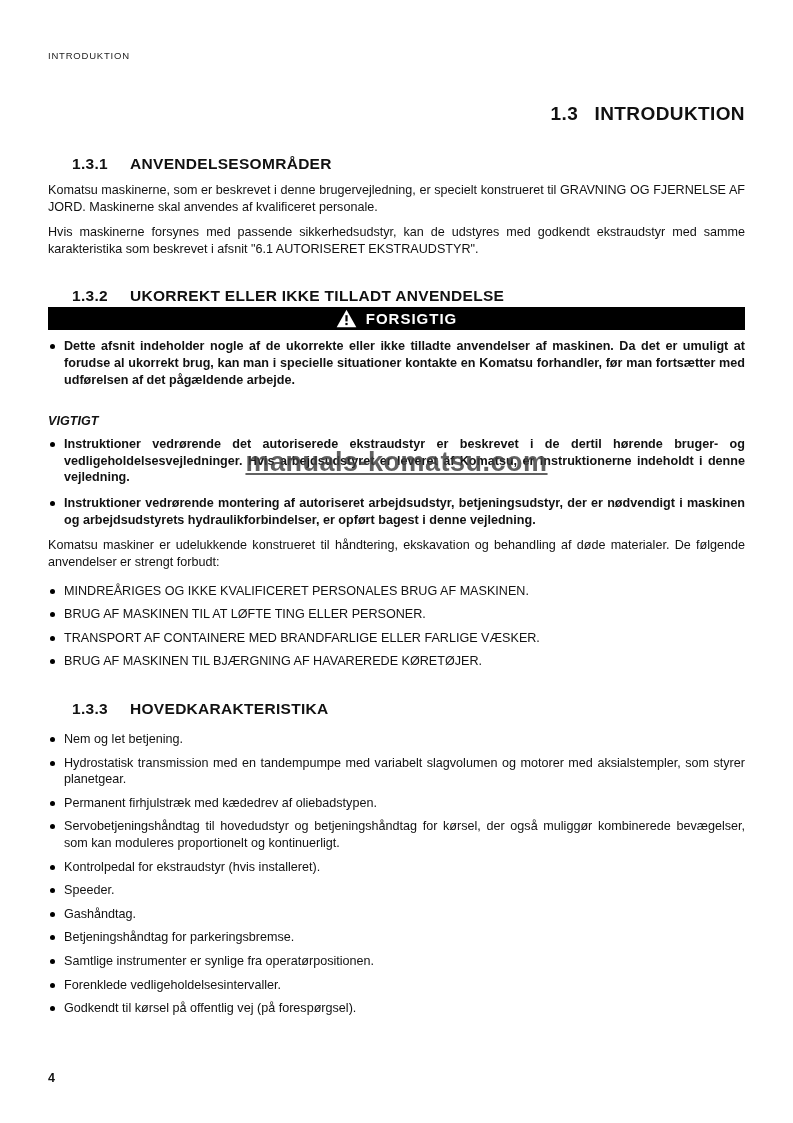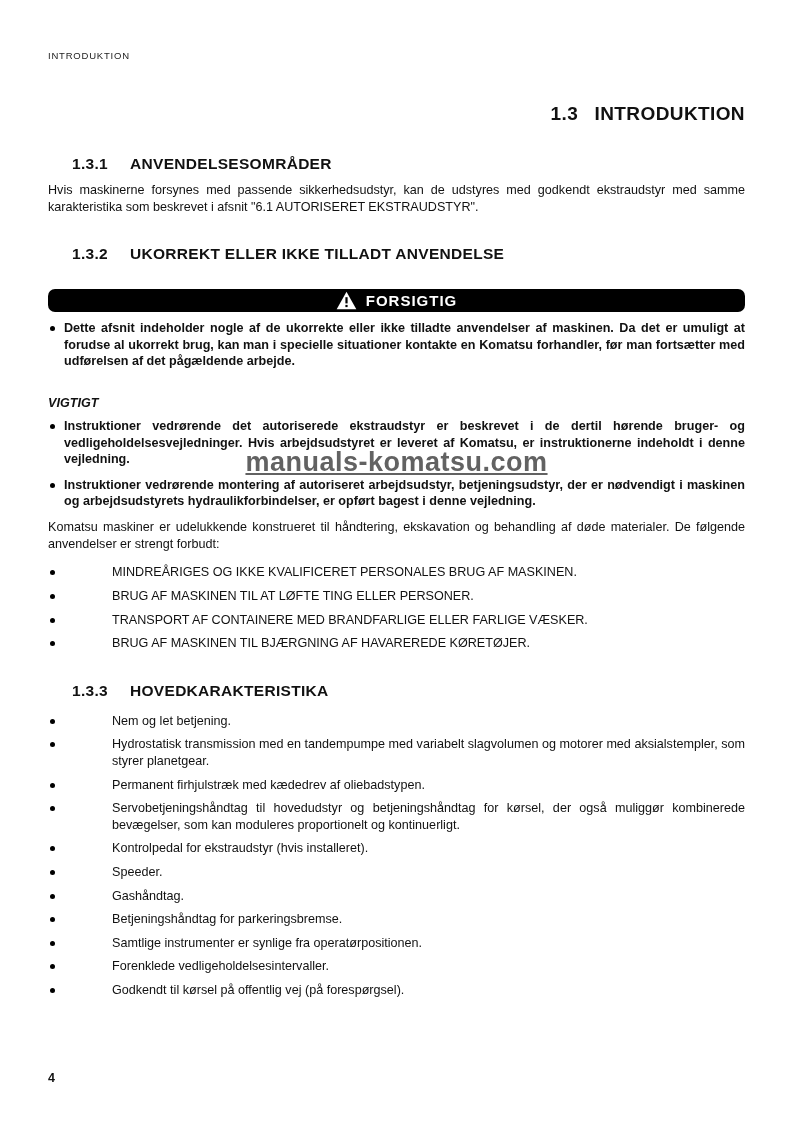--- a/index.html
+++ b/index.html
@@ -38,29 +38,28 @@
     display: flex;
   }
   h2.sub .num { min-width: 58px; margin-left: 24px; }
   p.body {
     margin: 9px 0 0 0;
     font-size: 12.6px;
     line-height: 1.32;
     text-align: justify;
   }
   .banner {
-    margin-top: 26px;
+    margin-top: 2px;
     height: 23px;
     background: #000;
     color: #fff;
     display: flex;
     align-items: center;
     justify-content: center;
     gap: 9px;
-    border-radius: 7px;
   }
   .banner .label {
     font-size: 15px;
     font-weight: bold;
     letter-spacing: 1px;
   }
   .bullets { margin-top: 8px; }
   .bullet {
     display: flex;
     margin: 0 0 9px 0;
@@ -76,21 +75,21 @@
     margin: 6px 9px 0 2px;
   }
   .bullet .btxt { flex: 1 1 auto; text-align: justify; }
   .bullet.bold { font-weight: bold; }
   .vigtigt {
     margin: 26px 0 0 0;
     font-size: 12.6px;
     font-weight: bold;
     font-style: italic;
   }
-  .tight .bullet { margin-bottom: 7px; gap: 48px; }
+  .tight .bullet { margin-bottom: 7px; }
   .watermark {
     position: absolute;
     top: 447px;
     left: 0;
     width: 100%;
     text-align: center;
     font-size: 27px;
     font-weight: bold;
     color: #404040;
     opacity: 0.82;
@@ -119,20 +118,21 @@
 
   <h1 class="sec">
     <span class="num">1.3</span>
     <span>INTRODUKTION</span>
   </h1>
 
   <h2 class="sub">
     <span class="num">1.3.1</span>
     <span>ANVENDELSESOMRÅDER</span>
   </h2>
+  <p class="body">Komatsu maskinerne, som er beskrevet i denne brugervejledning, er specielt konstrueret til GRAVNING OG FJERNELSE AF JORD. Maskinerne skal anvendes af kvalificeret personale.</p>
   <p class="body">Hvis maskinerne forsynes med passende sikkerhedsudstyr, kan de udstyres med godkendt ekstraudstyr med samme karakteristika som beskrevet i afsnit "6.1 AUTORISERET EKSTRAUDSTYR".</p>
 
   <h2 class="sub">
     <span class="num">1.3.2</span>
     <span>UKORREKT ELLER IKKE TILLADT ANVENDELSE</span>
   </h2>
 
   <div class="banner">
     <span>
       <svg class="warn-icon" width="21" height="19" viewBox="0 0 21 19">

